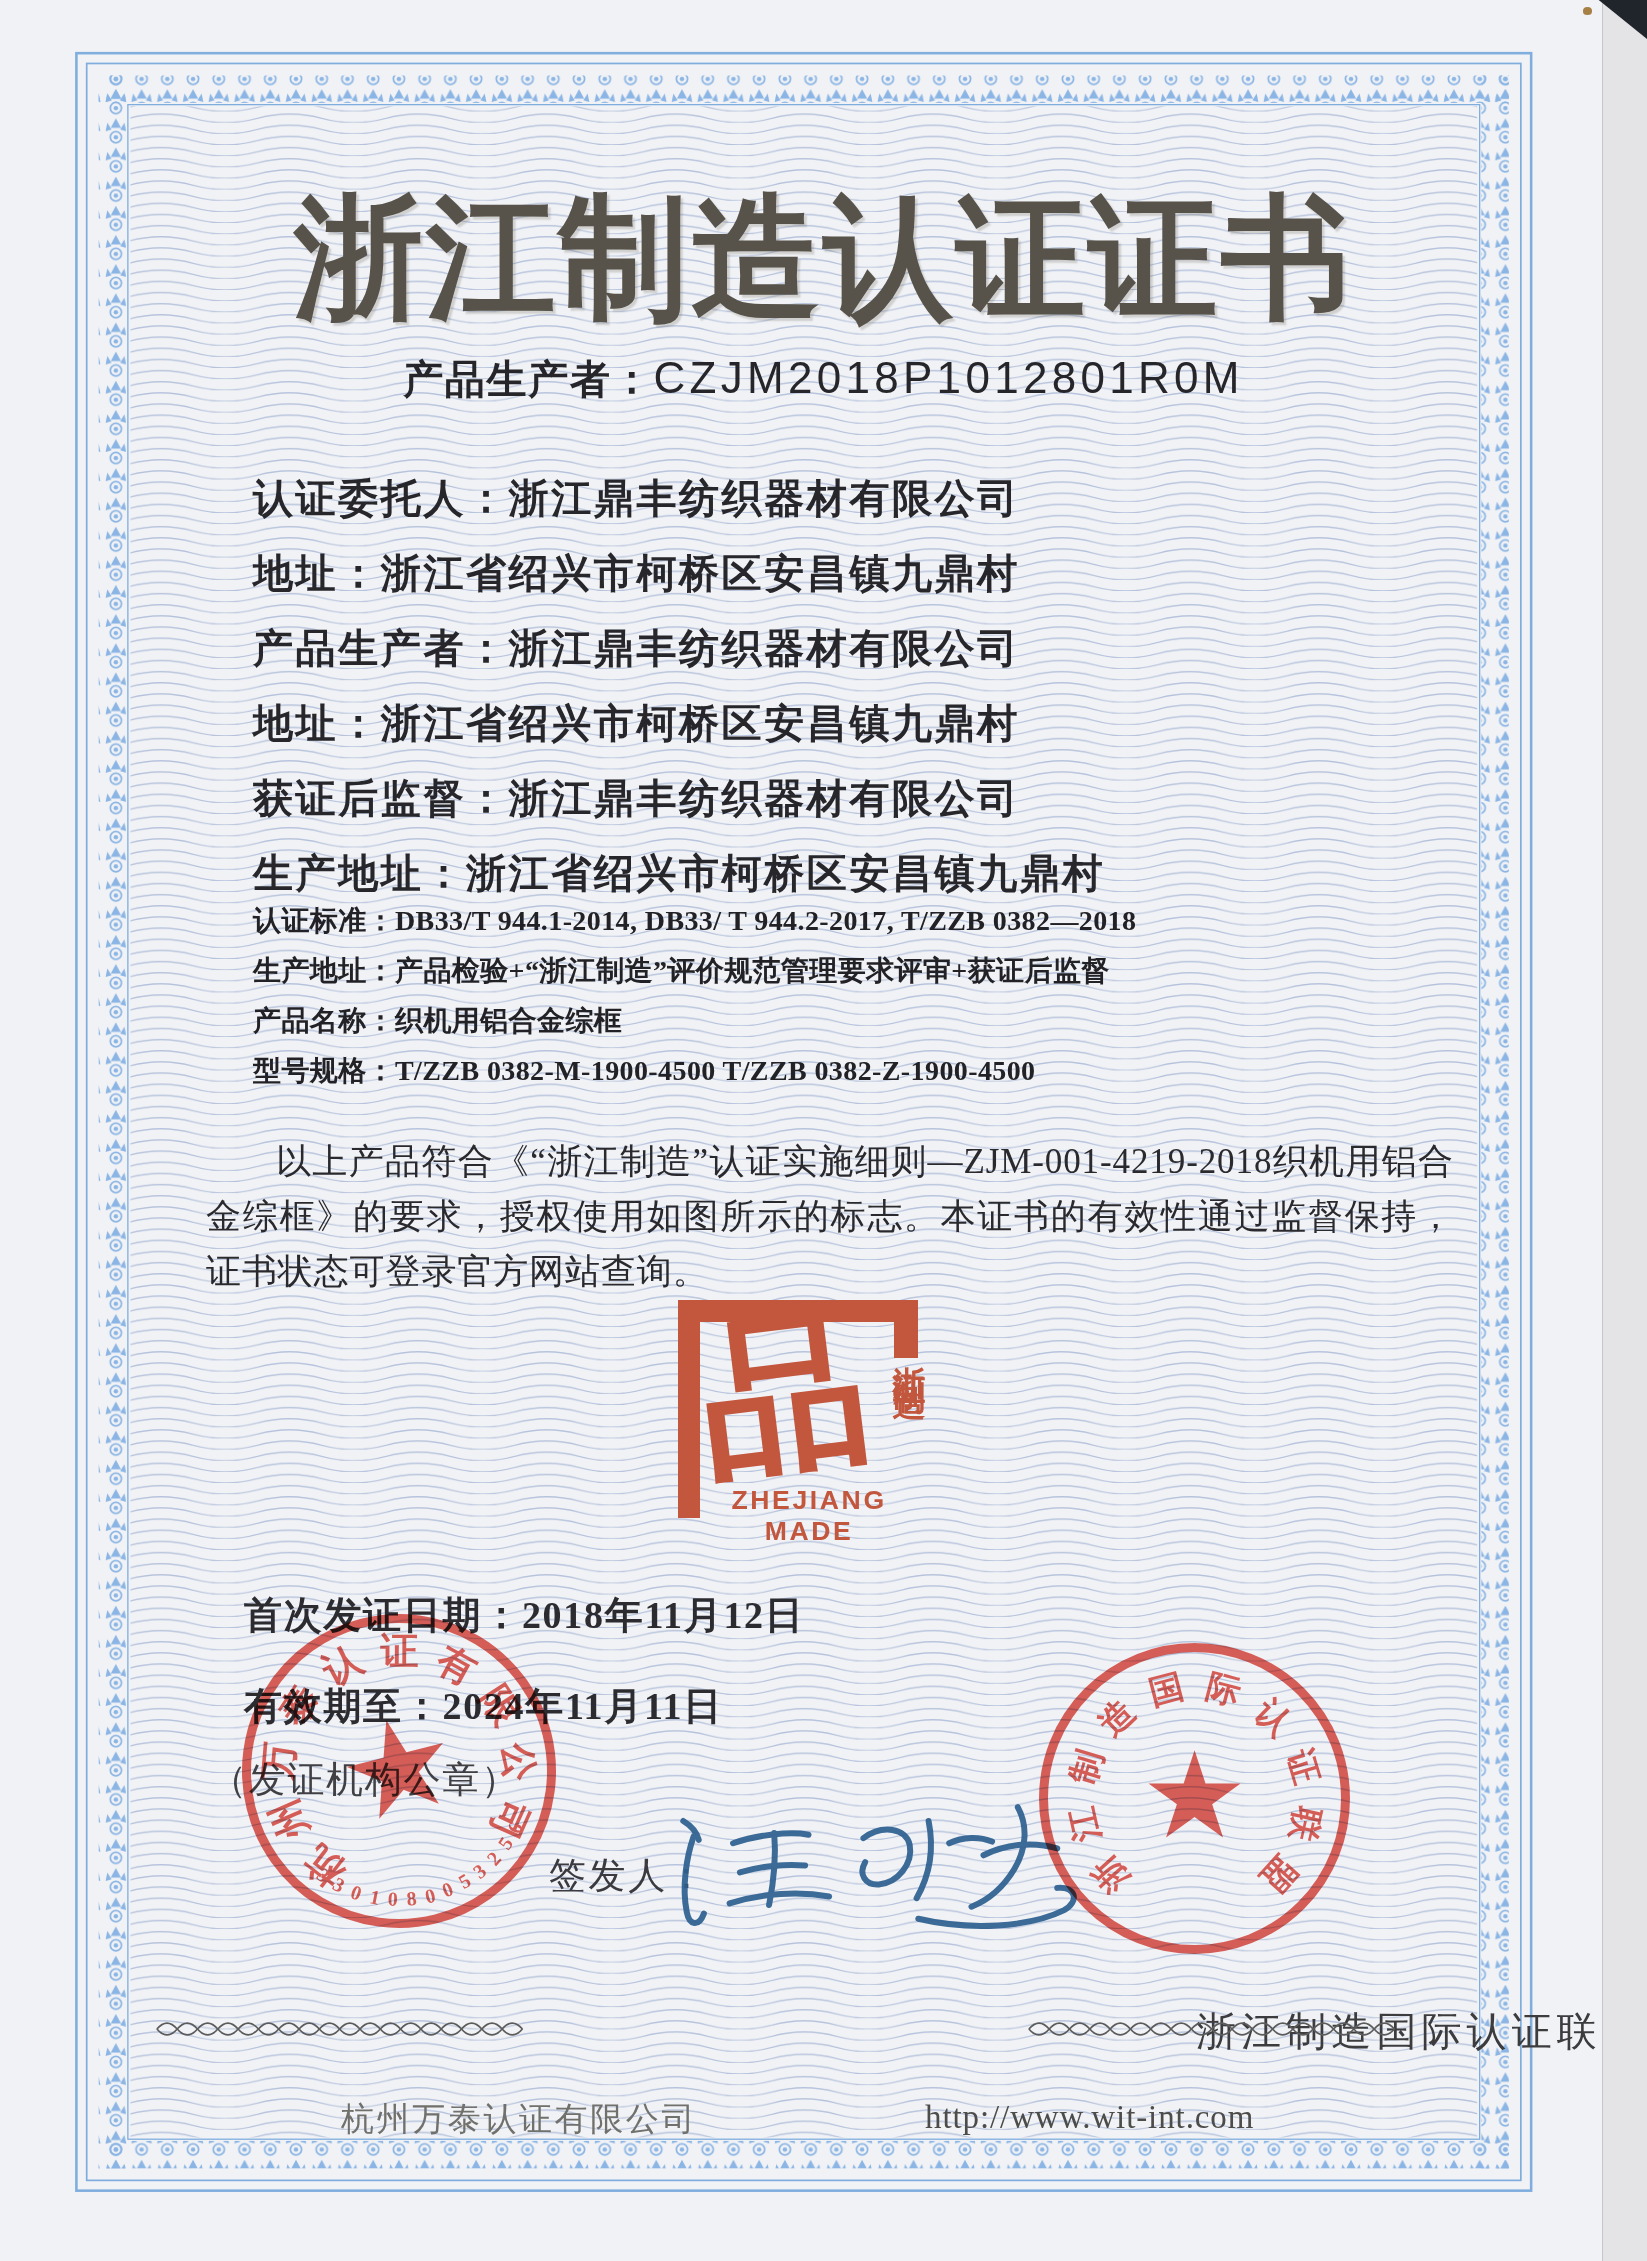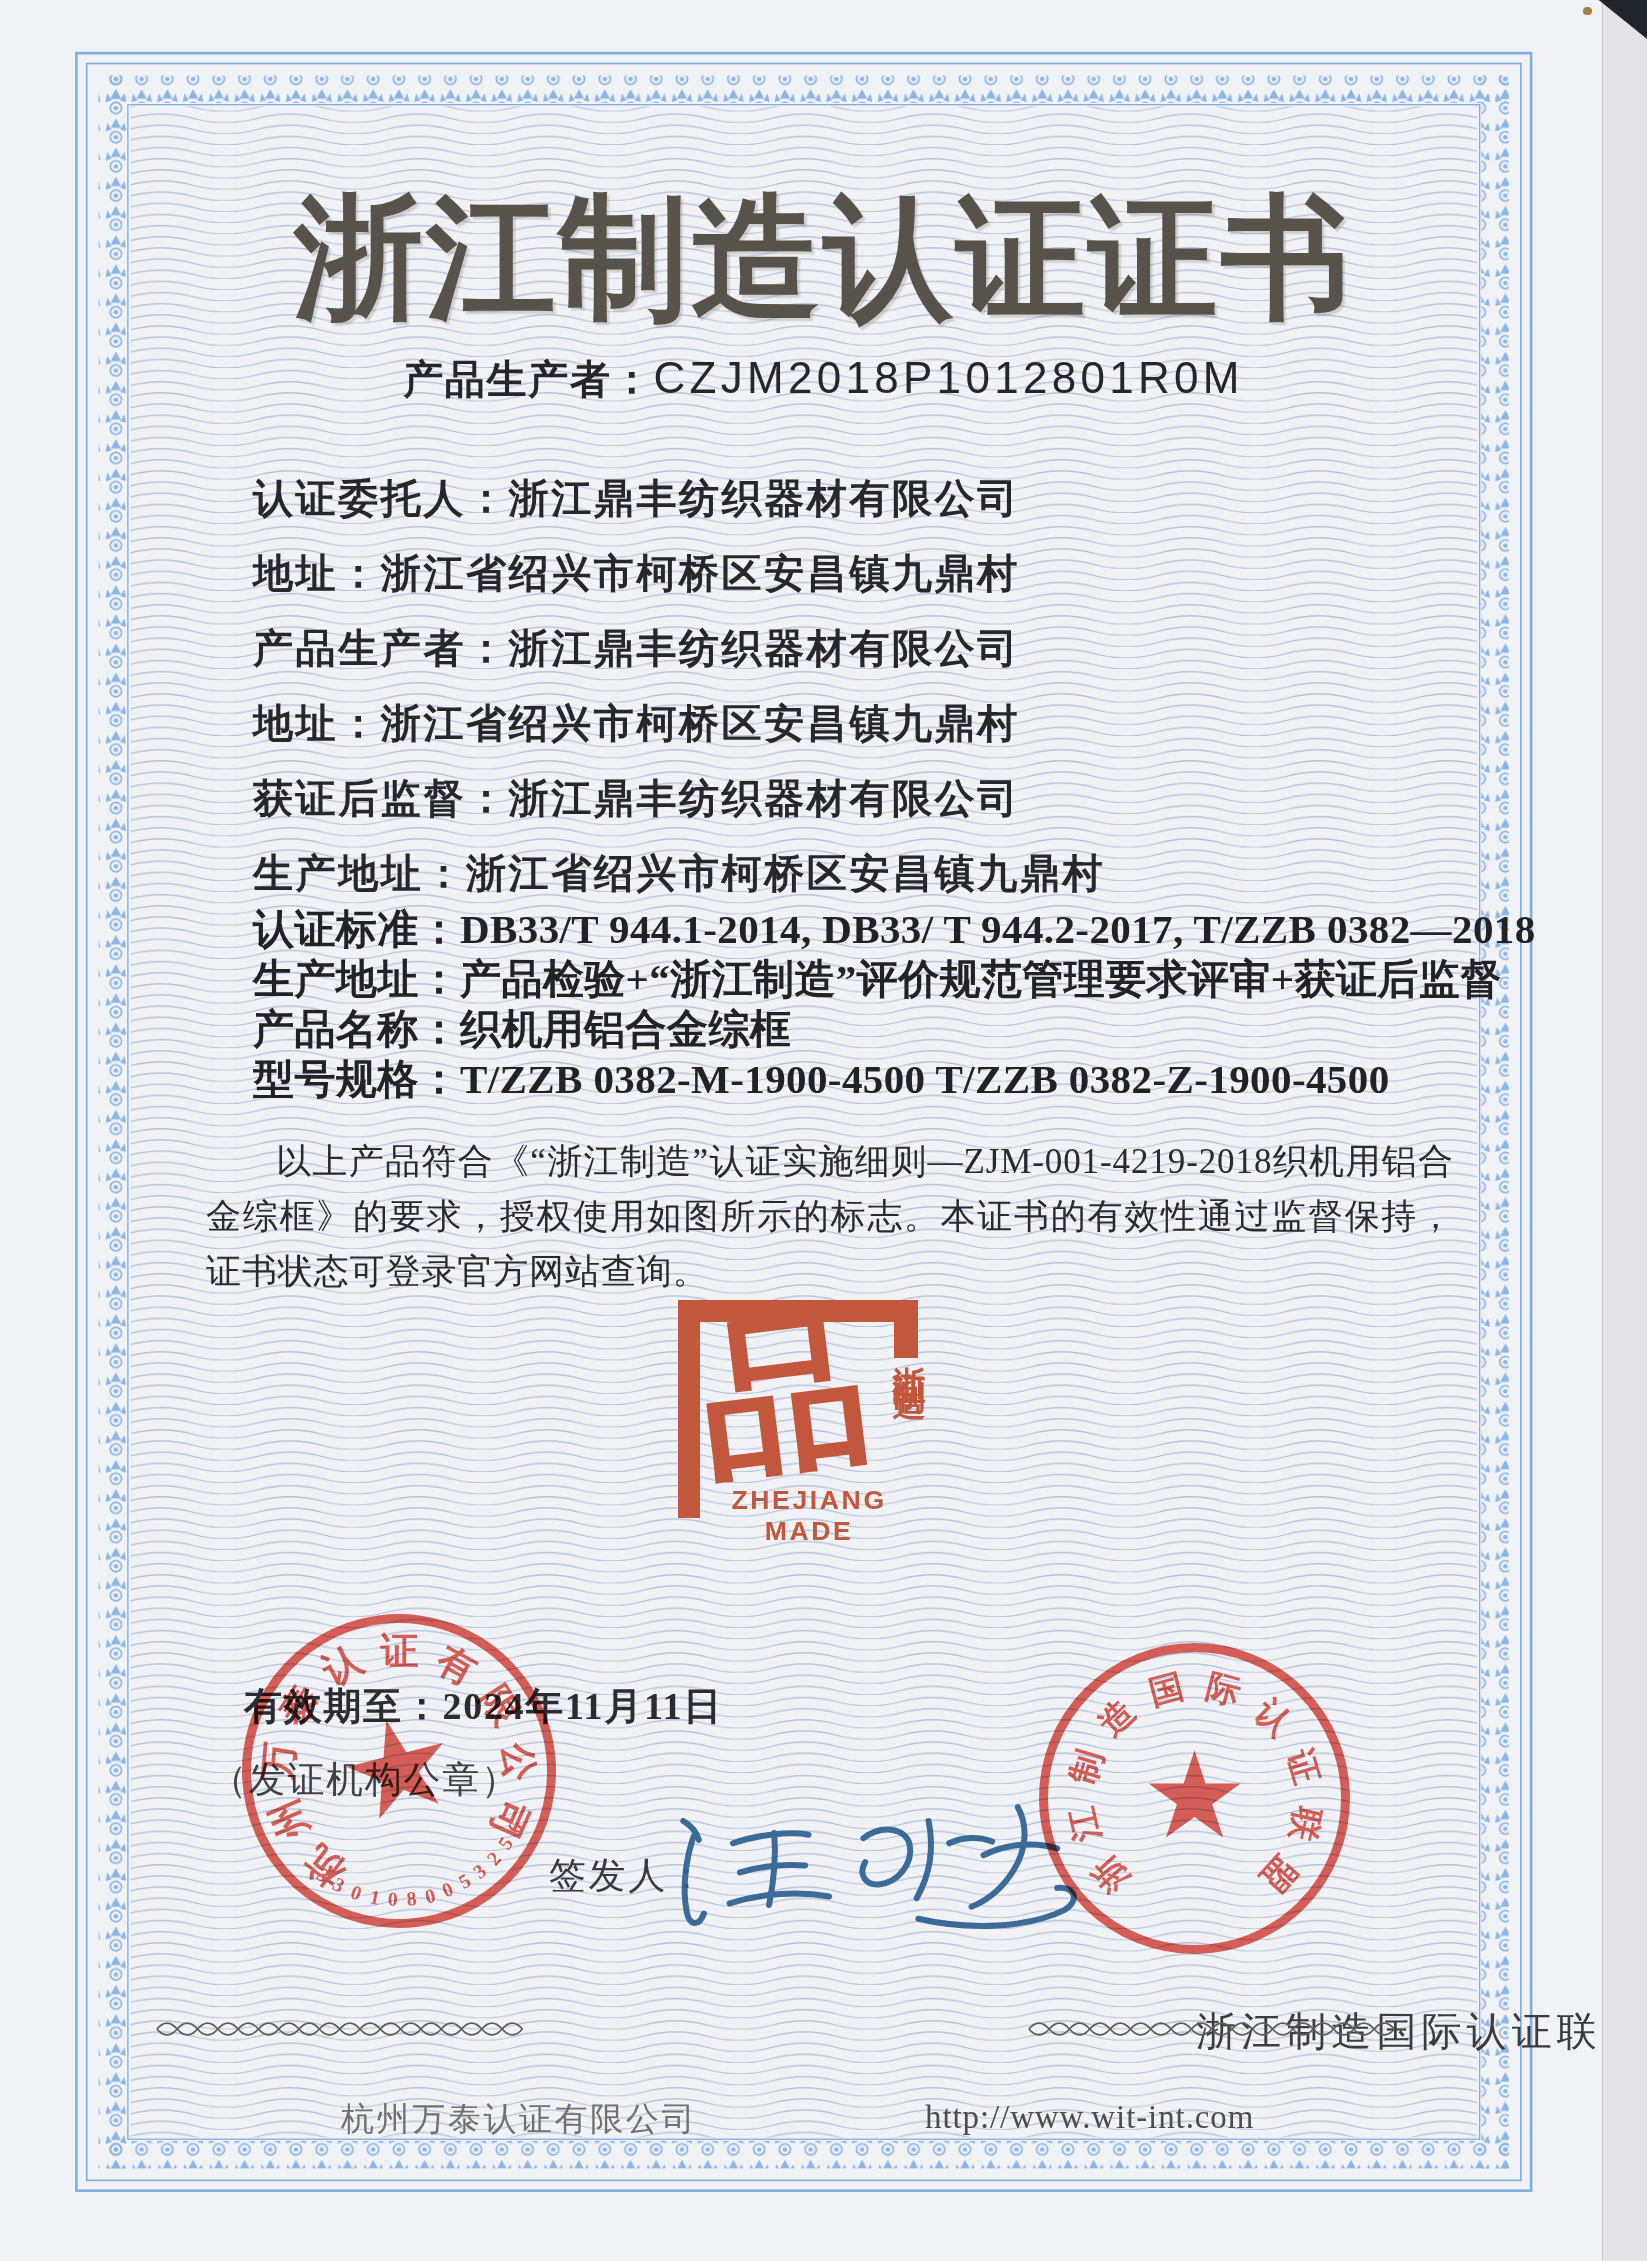--- a/index.html
+++ b/index.html
@@ -9,21 +9,21 @@
   
   .title{left:0;right:0;top:172px;text-align:center;font-size:129px;font-weight:700;
          letter-spacing:3.4px;color:#57524a;transform:scaleY(1.04);
          text-shadow:2.6px 3.4px 1.7px rgba(90,85,75,.22);}
   .certno{left:0;right:0;top:352px;text-align:center;color:#26262a;white-space:nowrap;}
   .certno .lab{font-size:40px;font-weight:700;letter-spacing:1.7px;}
   .certno .val{font-size:44px;font-weight:500;letter-spacing:4.3px;font-family:"Liberation Sans",sans-serif;}
   .fields{left:253px;top:463px;width:1201px;}
   .fields .row{height:67px;font-size:40px;font-weight:600;letter-spacing:2.6px;color:#26262b;white-space:nowrap;margin-top:8px;}
   .specs{left:253px;top:902px;width:1218px;}
-  .specs .row{height:50px;font-size:41px;font-weight:600;letter-spacing:0.4px;color:#222226;white-space:nowrap;}
+  .specs .row{height:50px;font-size:28px;font-weight:600;letter-spacing:0.4px;color:#222226;white-space:nowrap;}
   .statement{left:206px;top:1134px;width:1248px;font-size:35px;line-height:55px;font-weight:500;
              letter-spacing:0.9px;color:#2a2a2e;text-align:justify;text-indent:2em;}
   .date-line{font-size:38px;font-weight:600;letter-spacing:1.7px;color:#2b2b30;white-space:nowrap;}
   .seal-note{left:210px;top:1755px;font-size:37px;font-weight:500;letter-spacing:1.7px;color:#3f3f44;}
   .signer{left:549px;top:1851px;font-size:37px;font-weight:500;letter-spacing:2.6px;color:#3a3a40;}
   .alliance{left:0;right:0;top:2004px;text-align:right;font-size:40px;font-weight:400;
             letter-spacing:5.1px;color:#3c3c3e;}
   .footer-org{left:341px;top:2097px;font-size:33px;letter-spacing:2.6px;color:#70706c;}
   .footer-url{left:925px;top:2099px;font-size:33px;letter-spacing:0.9px;color:#4c4c4a;}
   
@@ -108,20 +108,23 @@
 
   <div class="abs logo">
     <div class="bar" style="left:0;top:2.6px;width:240px;height:22px;"></div>
     <div class="bar" style="left:216px;top:25px;width:24px;height:36px;"></div>
     <div class="bar" style="left:0;top:25px;width:22px;height:196px;"></div>
     <div class="glyph">品</div>
     <div class="vtext">浙江制造</div>
     <div class="caption">ZHEJIANG MADE</div>
   </div>
 
+  <div class="abs date-line" style="left:244px;top:1590px;">
+    <span>首次发证日期：</span><span>2018年11月12日</span>
+  </div>
   <div class="abs date-line" style="left:244px;top:1681px;">
     <span>有效期至：</span><span>2024年11月11日</span>
   </div>
   <div class="abs seal-note">（发证机构公章）</div>
 
   <div class="abs stamp" id="stamp-left">
     <div class="rot">
       <div class="ring"></div>
       <div class="star">★</div>
       <div class="abs" style="inset:0;">

